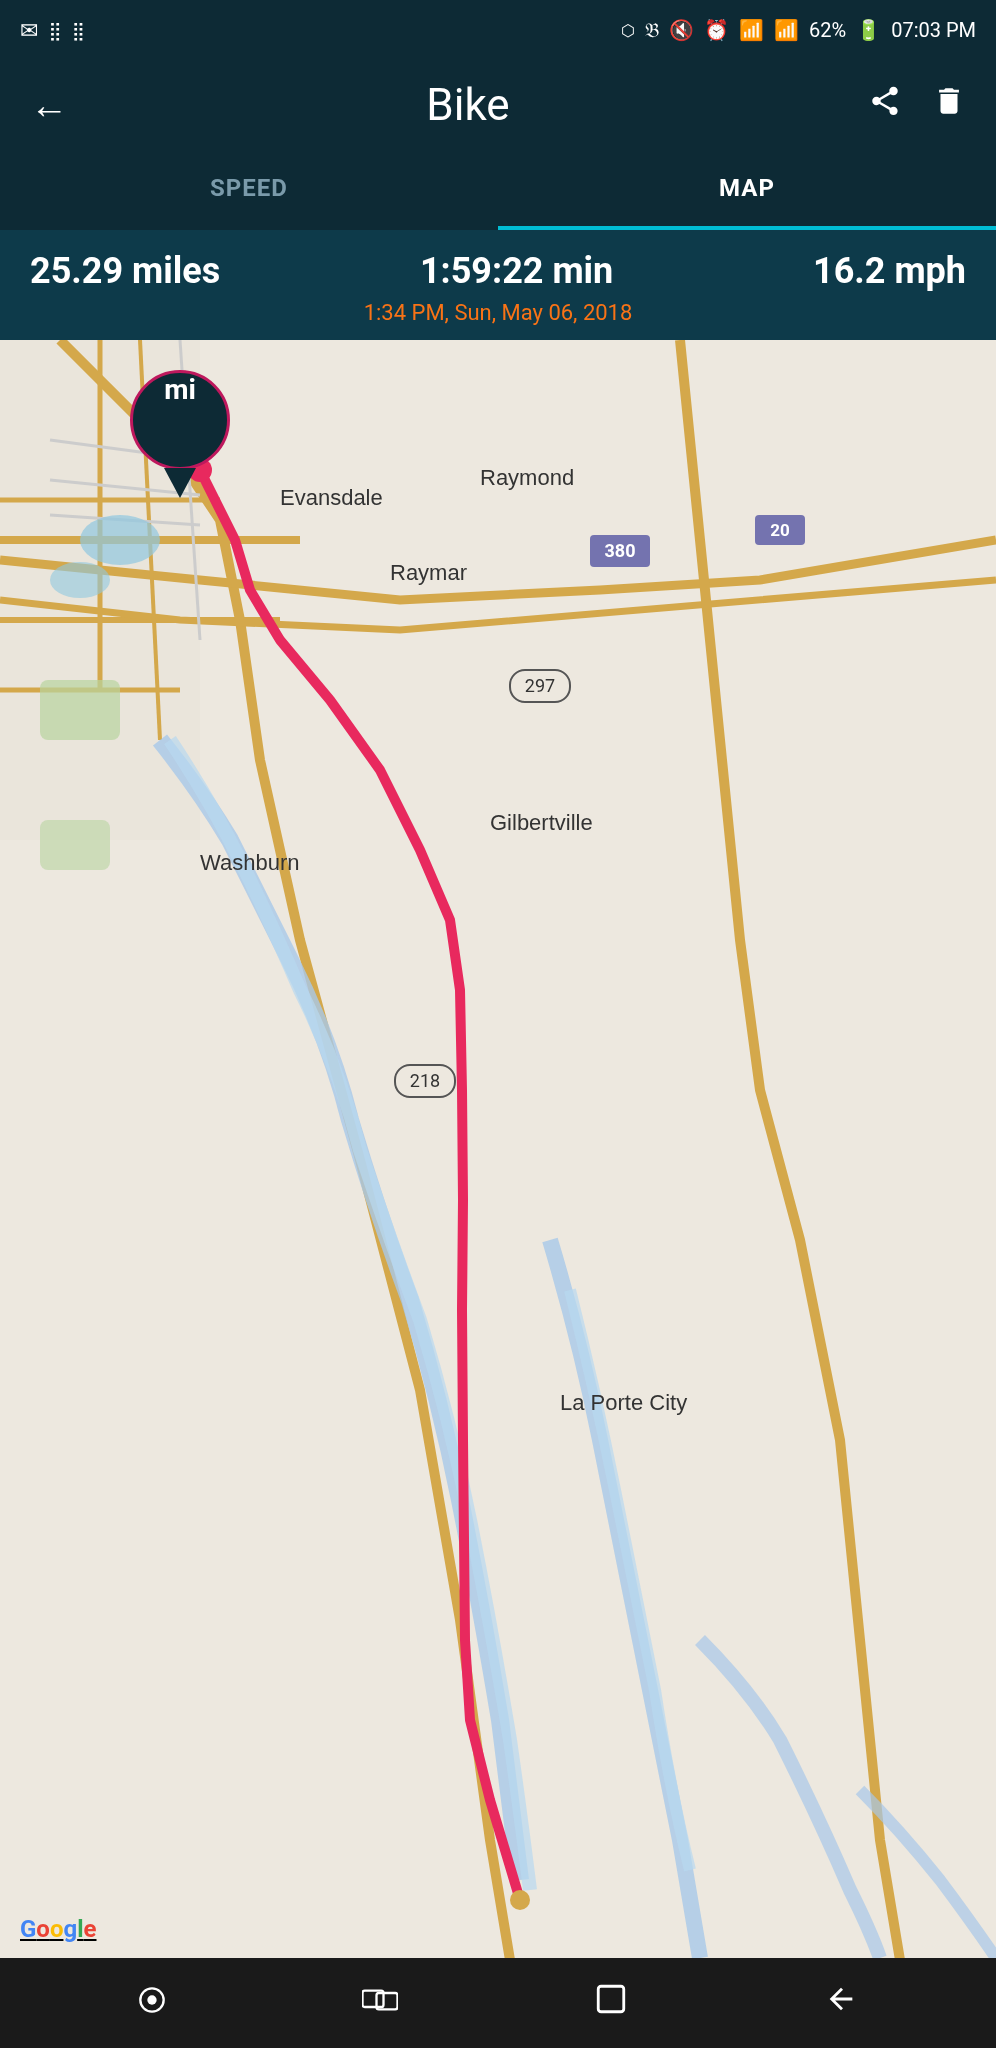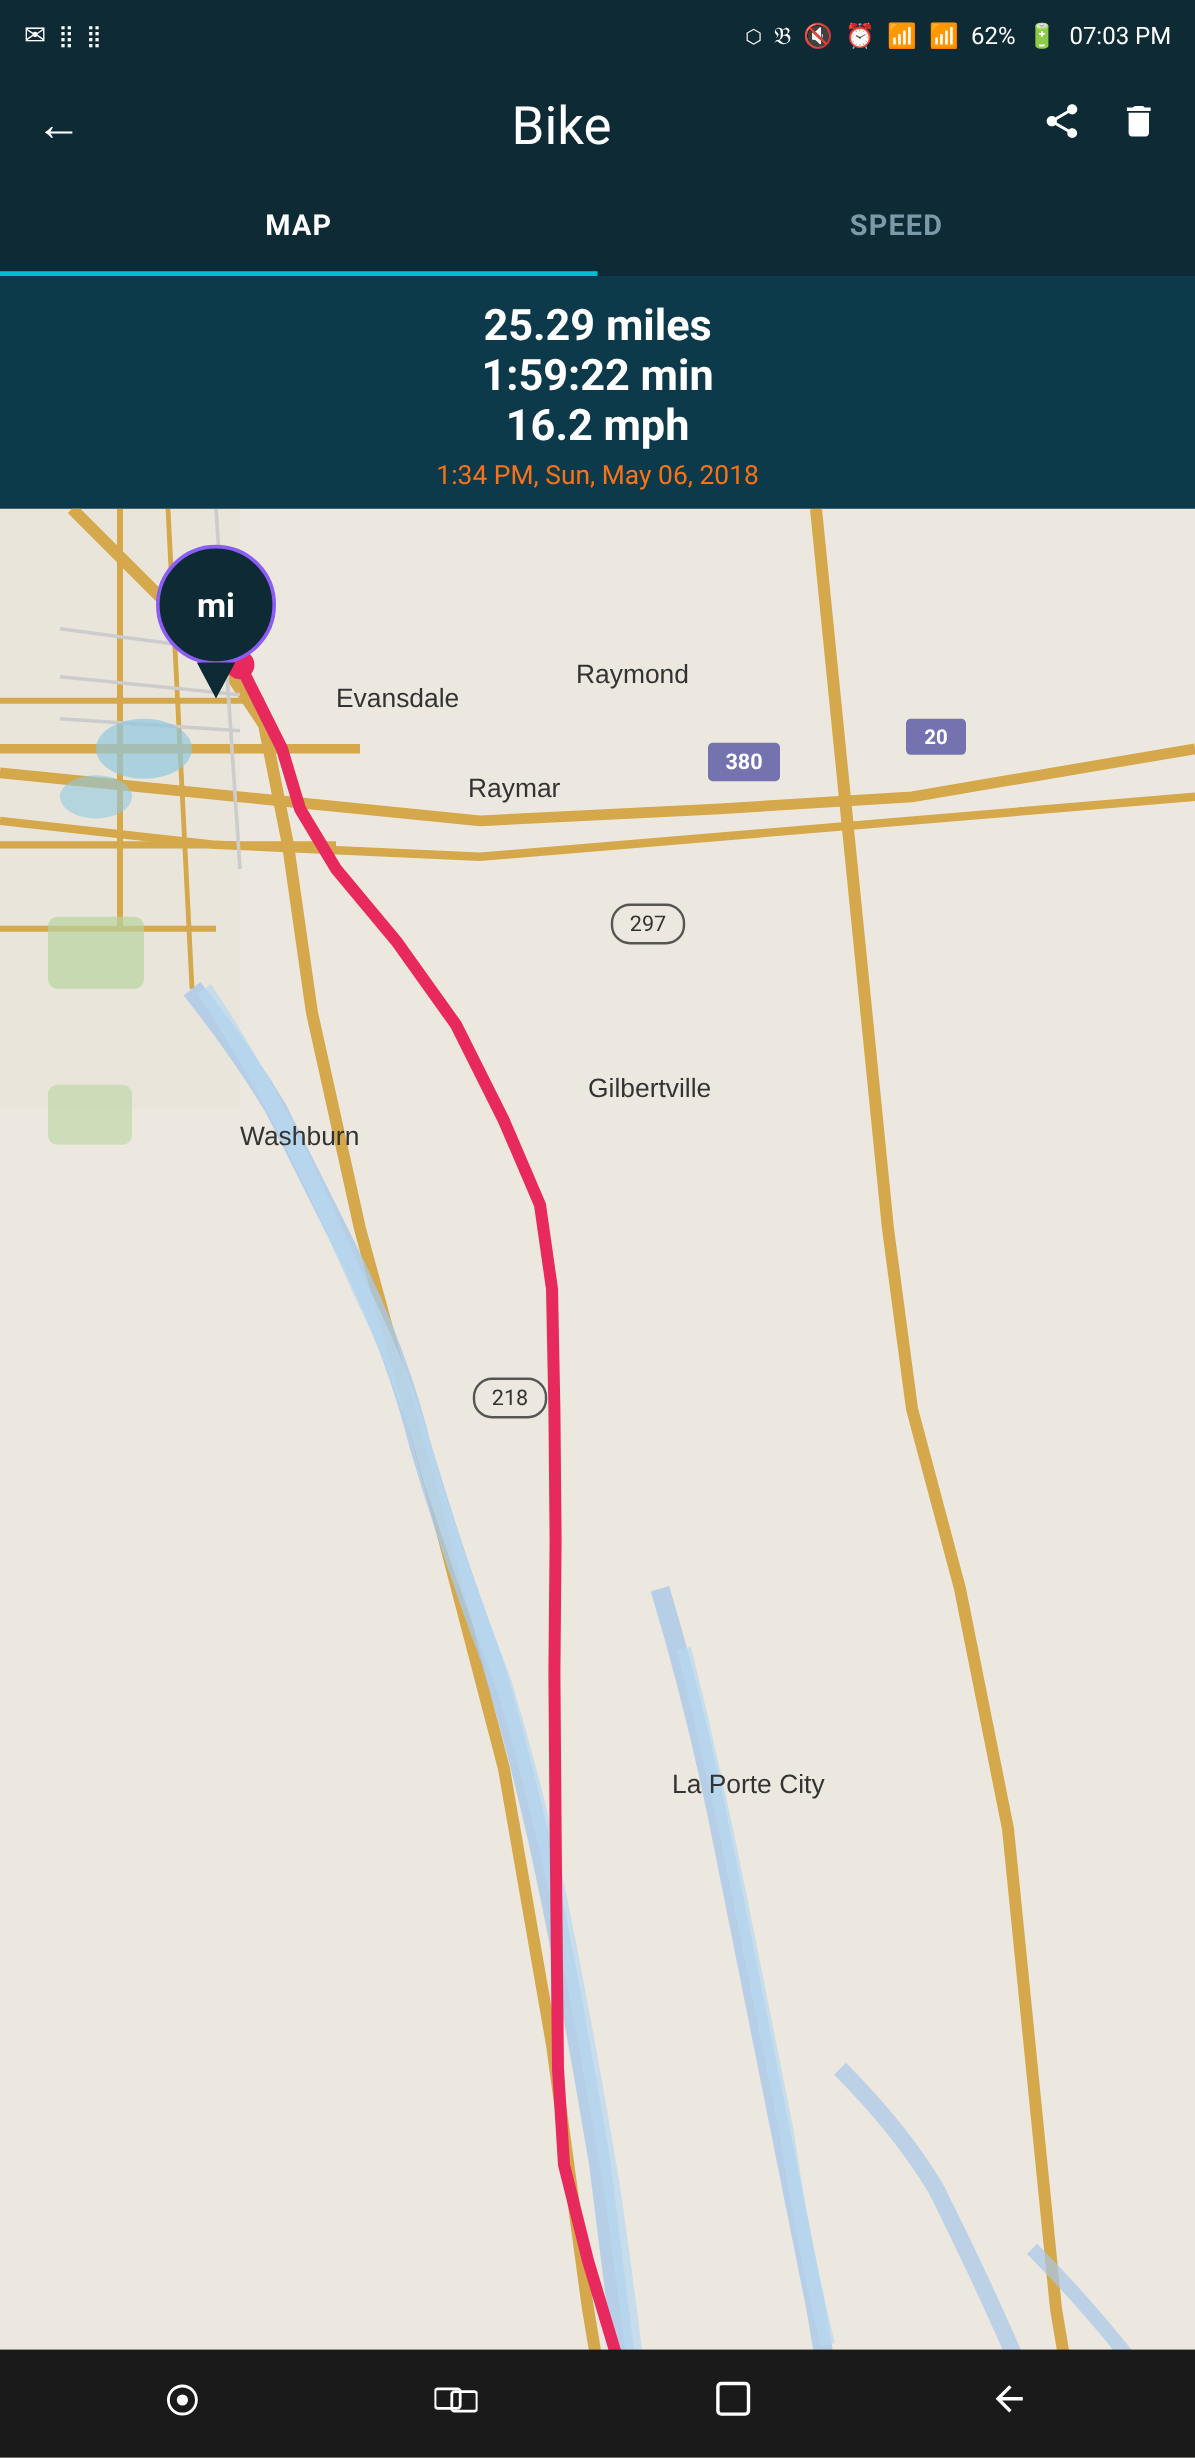--- a/index.html
+++ b/index.html
@@ -73,23 +73,22 @@
 
     
     .stats-bar {
       width: 100%;
       background: #0d3a4a;
       padding: 20px 30px 15px 30px;
     }
     .stats-row {
       display: flex;
       justify-content: space-between;
-      align-items: center;
+      align-items: flex-end;
       margin-bottom: 8px;
-      flex-direction: column;
     }
     .stat-value {
       font-size: 36px;
       font-weight: bold;
       color: white;
     }
     .stats-date {
       text-align: center;
       font-size: 22px;
       color: #f97316;
@@ -110,25 +109,25 @@
       flex-direction: column;
       align-items: center;
     }
     .marker-bubble {
       background: #0d2a35;
       color: white;
       border-radius: 50%;
       width: 100px;
       height: 100px;
       display: flex;
-      align-items: center;
+      align-items: flex-start;
       justify-content: center;
       font-size: 26px;
       font-weight: bold;
-      border: 3px solid #8b5cf6;
+      border: 3px solid #be185d;
     }
     .marker-tail {
       width: 0;
       height: 0;
       border-left: 16px solid transparent;
       border-right: 16px solid transparent;
       border-top: 30px solid #0d2a35;
       margin-top: -2px;
     }
 
@@ -204,25 +203,25 @@
     </span>
     <span style="font-size:32px; color:white; cursor:pointer;">
       <svg width="34" height="34" viewBox="0 0 24 24" fill="white">
         <path d="M6 19c0 1.1.9 2 2 2h8c1.1 0 2-.9 2-2V7H6v12zM19 4h-3.5l-1-1h-5l-1 1H5v2h14V4z"></path>
       </svg>
     </span>
   </div>
 </div>
 
 <div class="tabs">
+  <div class="tab">
+    <span>SPEED</span>
+  </div>
   <div class="tab active">
     <span>MAP</span>
-  </div>
-  <div class="tab">
-    <span>SPEED</span>
   </div>
 </div>
 
 <div class="stats-bar">
   <div class="stats-row">
     <span class="stat-value">25.29 miles</span>
     <span class="stat-value">1:59:22 min</span>
     <span class="stat-value">16.2 mph</span>
   </div>
   <div class="stats-date">1:34 PM, Sun, May 06, 2018</div>

